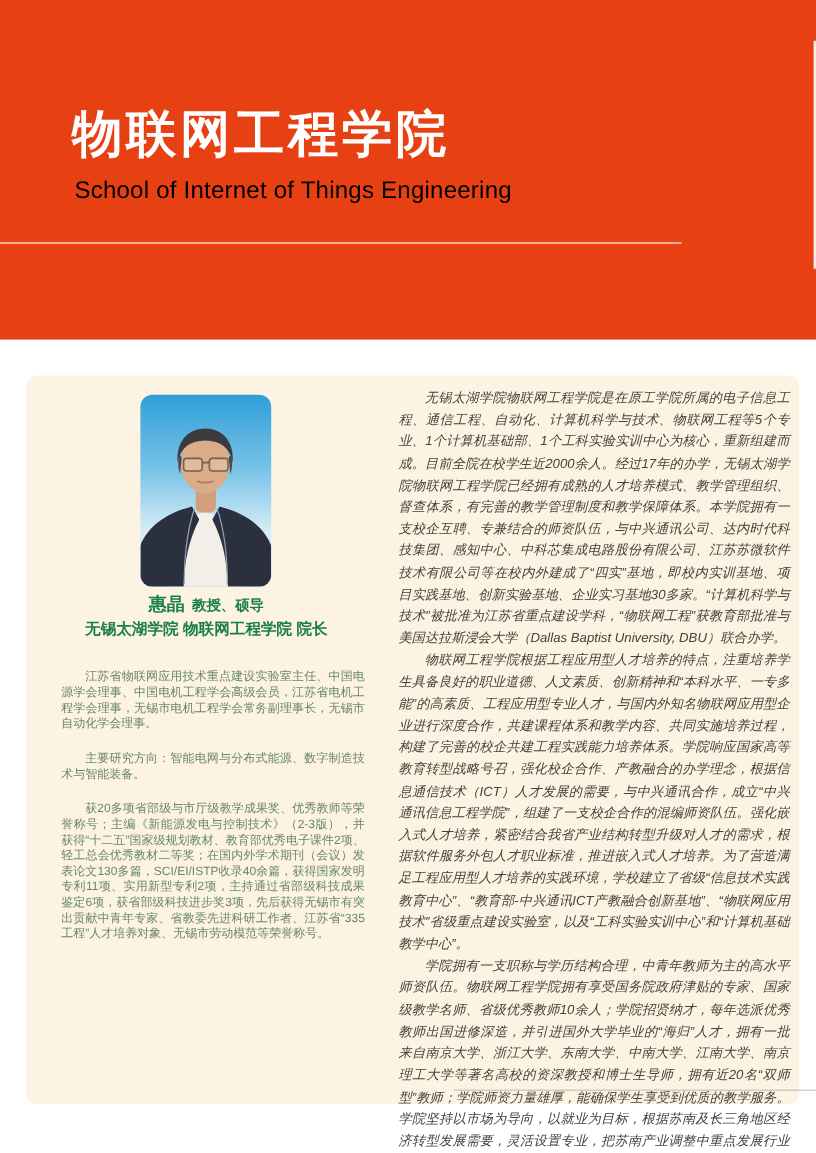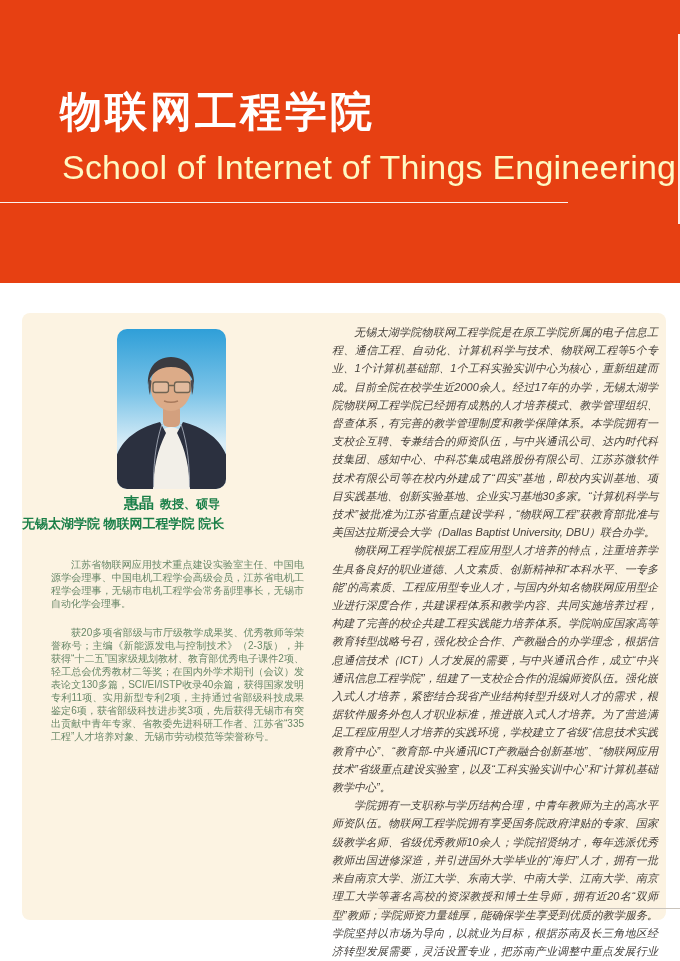--- a/index.html
+++ b/index.html
@@ -9,22 +9,22 @@
     overflow:hidden; font-family:"Liberation Sans","DejaVu Sans",sans-serif;
   }
   
   .banner { position:absolute; left:0; top:0; width:680px; height:283px; background:#e74012; }
   .banner-notch { position:absolute; right:0; top:34px; width:2px; height:190px; background:#ffffff; opacity:.9; }
   .title-zh {
     position:absolute; left:60px; top:88px; color:#ffffff;
     font-size:42px; font-weight:bold; letter-spacing:3px; line-height:1.15;text-align:center;
   }
   .title-en {
-    position:absolute; left:62px; top:148px; color:#fef9c3;
-    font-size:34px; font-weight:400; letter-spacing:0.2px;
+    position:absolute; left:62px; top:148px; color:#000000;
+    font-size:20px; font-weight:400; letter-spacing:0.2px;
   }
   .banner-rule { position:absolute; left:0; top:202px; width:568px; height:1px; background:#fdfdfc; opacity:.95; }
 
   
   .panel {
     position:absolute; left:22px; top:313px; width:644px; height:607px;
     background:#fcf3e2; border-radius:8px;
   }
 
   
@@ -34,21 +34,21 @@
     background:linear-gradient(180deg,#2f9fd8 0%,#7cc4e8 40%,#d9edf7 72%,#b3d9ee 100%);
   }
   .photo svg { display:block; width:109px; height:160px; }
   .caption1 {
     position:absolute; left:0; top:181px; width:300px; text-align:center;
     color:#1a7f48; white-space:nowrap;
   }
   .caption1 .name { font-size:15px; font-weight:bold; }
   .caption1 .titles { font-size:12px; font-weight:bold; margin-left:6px; }
   .caption2 {
-    position:absolute; left:0; top:202px; width:300px; text-align:left;
+    position:absolute; left:0; top:202px; width:300px; text-align:center;
     color:#1a7f48; font-size:13px; font-weight:bold; white-space:nowrap;
   }
   .bio {
     position:absolute; left:13px; top:229px; width:285px;
     color:#688768; font-size:10px; line-height:13px; text-align:justify;
   }
   .bio p { text-indent:2em; margin:16px; }
 
   
   .intro {
@@ -102,20 +102,21 @@
       </svg>
     </div>
 
     <div class="caption1">
       <span class="name">惠晶</span><span class="titles">教授、硕导</span>
     </div>
     <div class="caption2">无锡太湖学院 物联网工程学院 院长</div>
 
     <div class="bio">
       <p>江苏省物联网应用技术重点建设实验室主任、中国电源学会理事、中国电机工程学会高级会员，江苏省电机工程学会理事，无锡市电机工程学会常务副理事长，无锡市自动化学会理事。</p>
+      <p>主要研究方向：智能电网与分布式能源、数字制造技术与智能装备。</p>
       <p>获20多项省部级与市厅级教学成果奖、优秀教师等荣誉称号；主编《新能源发电与控制技术》（2-3版），并获得“十二五”国家级规划教材、教育部优秀电子课件2项、轻工总会优秀教材二等奖；在国内外学术期刊（会议）发表论文130多篇，SCI/EI/ISTP收录40余篇，获得国家发明专利11项、实用新型专利2项，主持通过省部级科技成果鉴定6项，获省部级科技进步奖3项，先后获得无锡市有突出贡献中青年专家、省教委先进科研工作者、江苏省“335工程”人才培养对象、无锡市劳动模范等荣誉称号。</p>
     </div>
 
     <div class="intro">
       <p>无锡太湖学院物联网工程学院是在原工学院所属的电子信息工程、通信工程、自动化、计算机科学与技术、物联网工程等5个专业、1个计算机基础部、1个工科实验实训中心为核心，重新组建而成。目前全院在校学生近2000余人。经过17年的办学，无锡太湖学院物联网工程学院已经拥有成熟的人才培养模式、教学管理组织、督查体系，有完善的教学管理制度和教学保障体系。本学院拥有一支校企互聘、专兼结合的师资队伍，与中兴通讯公司、达内时代科技集团、感知中心、中科芯集成电路股份有限公司、江苏苏微软件技术有限公司等在校内外建成了“四实”基地，即校内实训基地、项目实践基地、创新实验基地、企业实习基地30多家。“计算机科学与技术”被批准为江苏省重点建设学科，“物联网工程”获教育部批准与美国达拉斯浸会大学（Dallas Baptist University, DBU）联合办学。</p>
       <p>物联网工程学院根据工程应用型人才培养的特点，注重培养学生具备良好的职业道德、人文素质、创新精神和“本科水平、一专多能”的高素质、工程应用型专业人才，与国内外知名物联网应用型企业进行深度合作，共建课程体系和教学内容、共同实施培养过程，构建了完善的校企共建工程实践能力培养体系。学院响应国家高等教育转型战略号召，强化校企合作、产教融合的办学理念，根据信息通信技术（ICT）人才发展的需要，与中兴通讯合作，成立“中兴通讯信息工程学院”，组建了一支校企合作的混编师资队伍。强化嵌入式人才培养，紧密结合我省产业结构转型升级对人才的需求，根据软件服务外包人才职业标准，推进嵌入式人才培养。为了营造满足工程应用型人才培养的实践环境，学校建立了省级“信息技术实践教育中心”、“教育部-中兴通讯ICT产教融合创新基地”、“物联网应用技术”省级重点建设实验室，以及“工科实验实训中心”和“计算机基础教学中心”。</p>
       <p>学院拥有一支职称与学历结构合理，中青年教师为主的高水平师资队伍。物联网工程学院拥有享受国务院政府津贴的专家、国家级教学名师、省级优秀教师10余人；学院招贤纳才，每年选派优秀教师出国进修深造，并引进国外大学毕业的“海归”人才，拥有一批来自南京大学、浙江大学、东南大学、中南大学、江南大学、南京理工大学等著名高校的资深教授和博士生导师，拥有近20名“双师型”教师；学院师资力量雄厚，能确保学生享受到优质的教学服务。学院坚持以市场为导向，以就业为目标，根据苏南及长三角地区经济转型发展需要，灵活设置专业，把苏南产业调整中重点发展行业和学院的优势相结合，大力培养为地方经济发展服务的应用型、复合型、创新型人才。</p>
     </div>
 
   </div>

